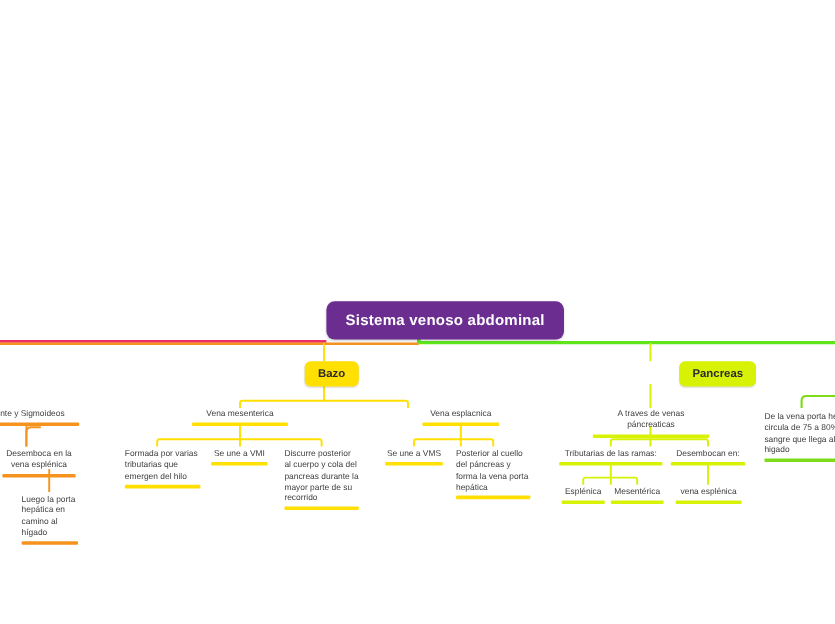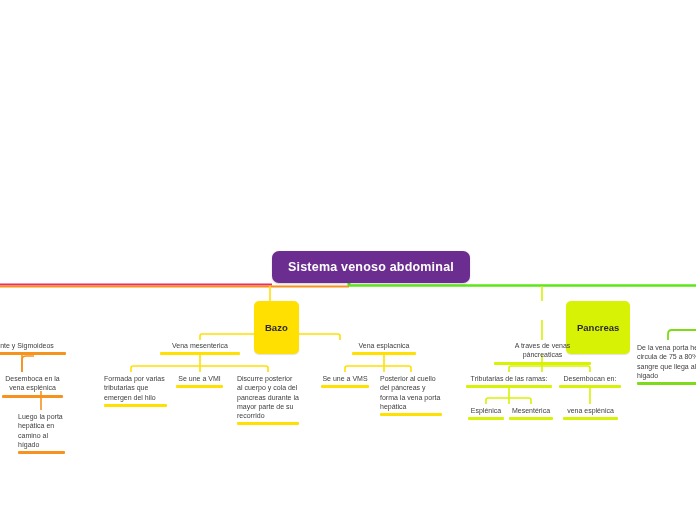--- a/index.html
+++ b/index.html
@@ -41,21 +41,21 @@
     letter-spacing: 0.2px;
     box-shadow: 0 1px 2px rgba(0,0,0,0.18);
   }
 
   
   .pill {
     position: absolute;
     font-weight: bold;
     font-size: 9.5px;
     border-radius: 5px;
-    padding: 21px 11px;
+    padding: 5px 11px;
     white-space: nowrap;
     color: #2b2b2b;
     box-shadow: 0 1px 1px rgba(0,0,0,0.12);
   }
   .pill-yellow { background: #ffe000; }
   .pill-lime   { background: #d7f205; }
 
   
   .tnode {
     position: absolute;

